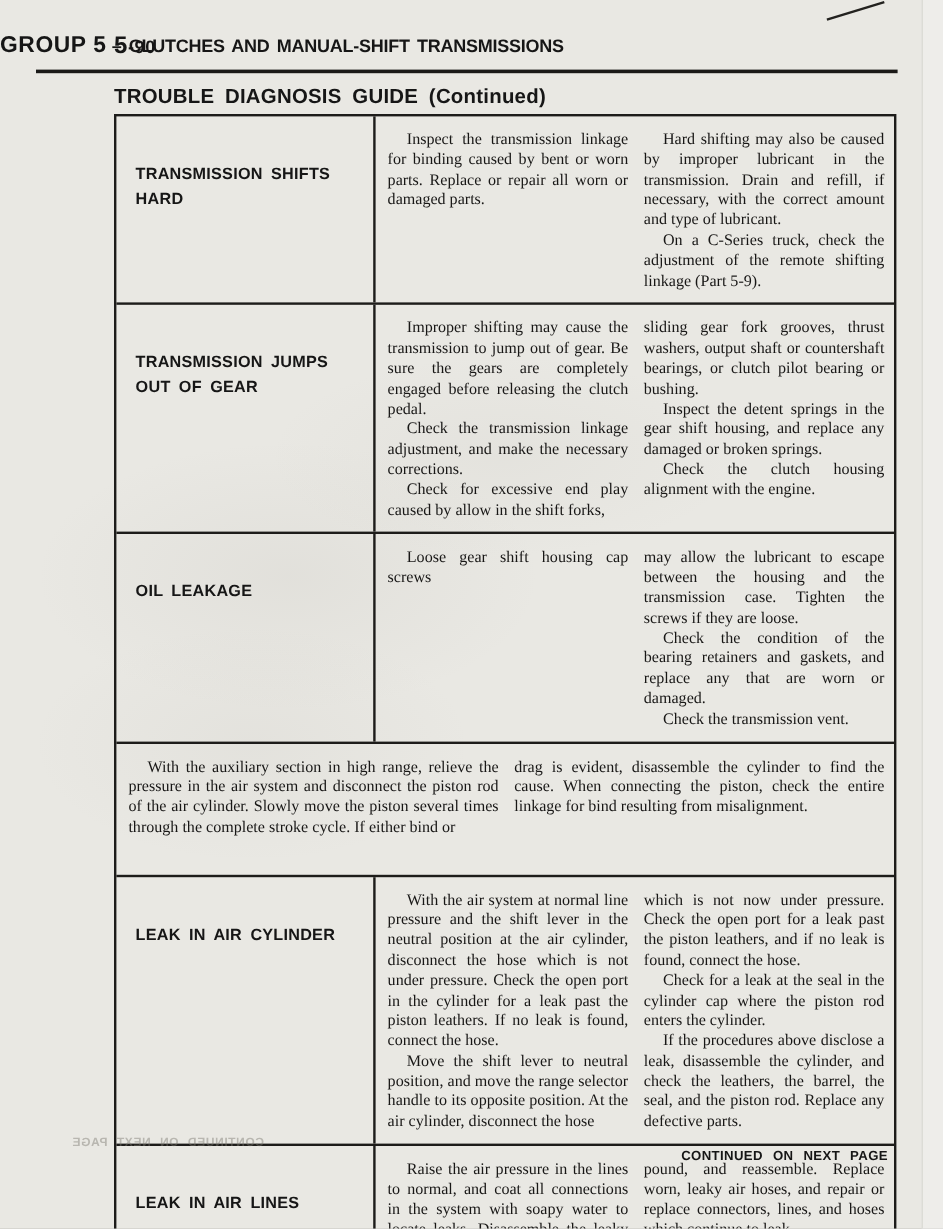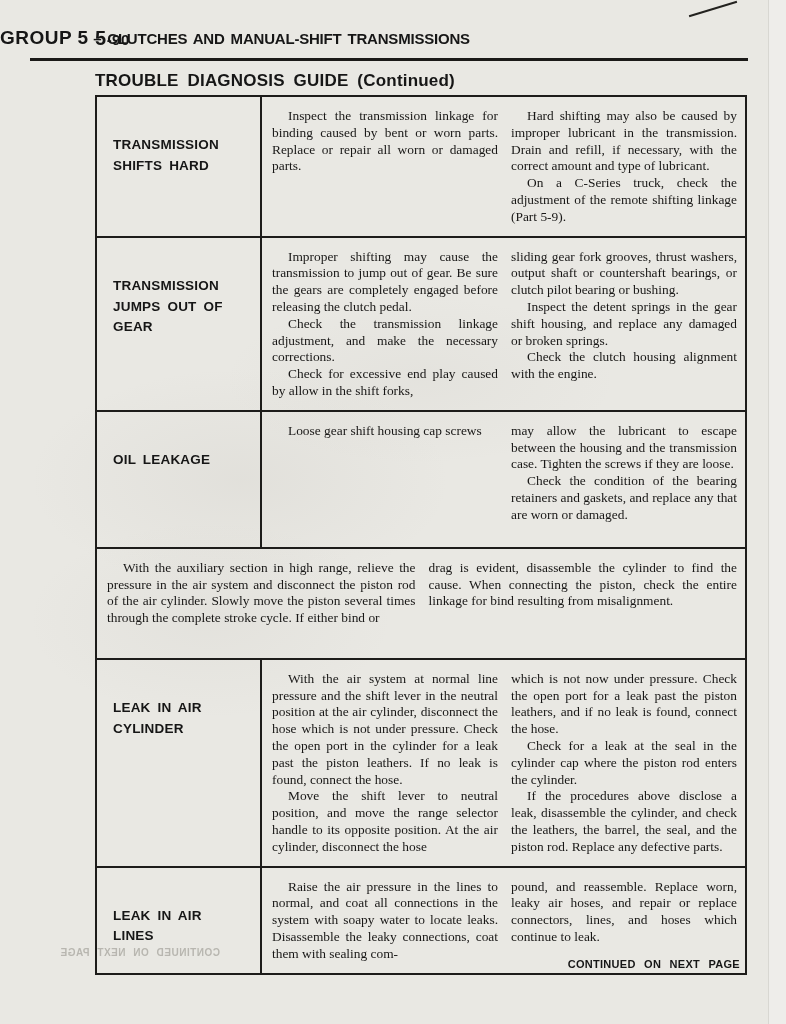--- a/index.html
+++ b/index.html
@@ -50,21 +50,21 @@
   }
   .trow { display:flex; border-bottom:2px solid #1d1c1a; box-sizing:border-box; }
   .trow:last-child { border-bottom:none; }
   .trow:nth-child(1) { min-height:139px; }
   .trow:nth-child(2) { min-height:160px; }
   .trow:nth-child(3) { min-height:137px; }
   .trow:nth-child(4) { min-height:111px; }
   .trow:nth-child(5) { min-height:183px; }
   .trow:nth-child(6) { min-height:96px;  }
   .symptom-cell {
-    width:165px; box-sizing:border-box; flex:none;
+    width:216px; box-sizing:border-box; flex:none;
     border-right:2px solid #1d1c1a;
     padding:38px 14px 8px 16px;
     font-weight:bold; font-size:13.5px; line-height:1.55;
     letter-spacing:0.2px; word-spacing:3px;
   }
   .remedy-cell {
     flex:1; display:flex; gap:13px;
     padding:11px 7px 10px 10px; box-sizing:border-box;
   }
   .remedy-col { width:calc(50% - 7px); box-sizing:border-box; }
@@ -139,20 +139,21 @@
 
   <div class="trow">
     <div class="symptom-cell">OIL LEAKAGE</div>
     <div class="remedy-cell">
       <div class="remedy-col">
               <p class="para">Loose gear shift housing cap screws</p>
             </div>
       <div class="remedy-col">
               <p class="para cont">may allow the lubricant to escape between the housing and the transmission case. Tighten the screws if they are loose.</p>
               <p class="para">Check the condition of the bearing retainers and gaskets, and replace any that are worn or damaged.</p>
+              <p class="para">Check the transmission vent.</p>
             </div>
     </div>
   </div>
 
   <div class="trow">
     <div class="remedy-cell">
       <div class="remedy-col">
               <p class="para">With the auxiliary section in high range, relieve the pressure in the air system and disconnect the piston rod of the air cylinder. Slowly move the piston several times through the complete stroke cycle. If either bind or</p>
             </div>
       <div class="remedy-col">

